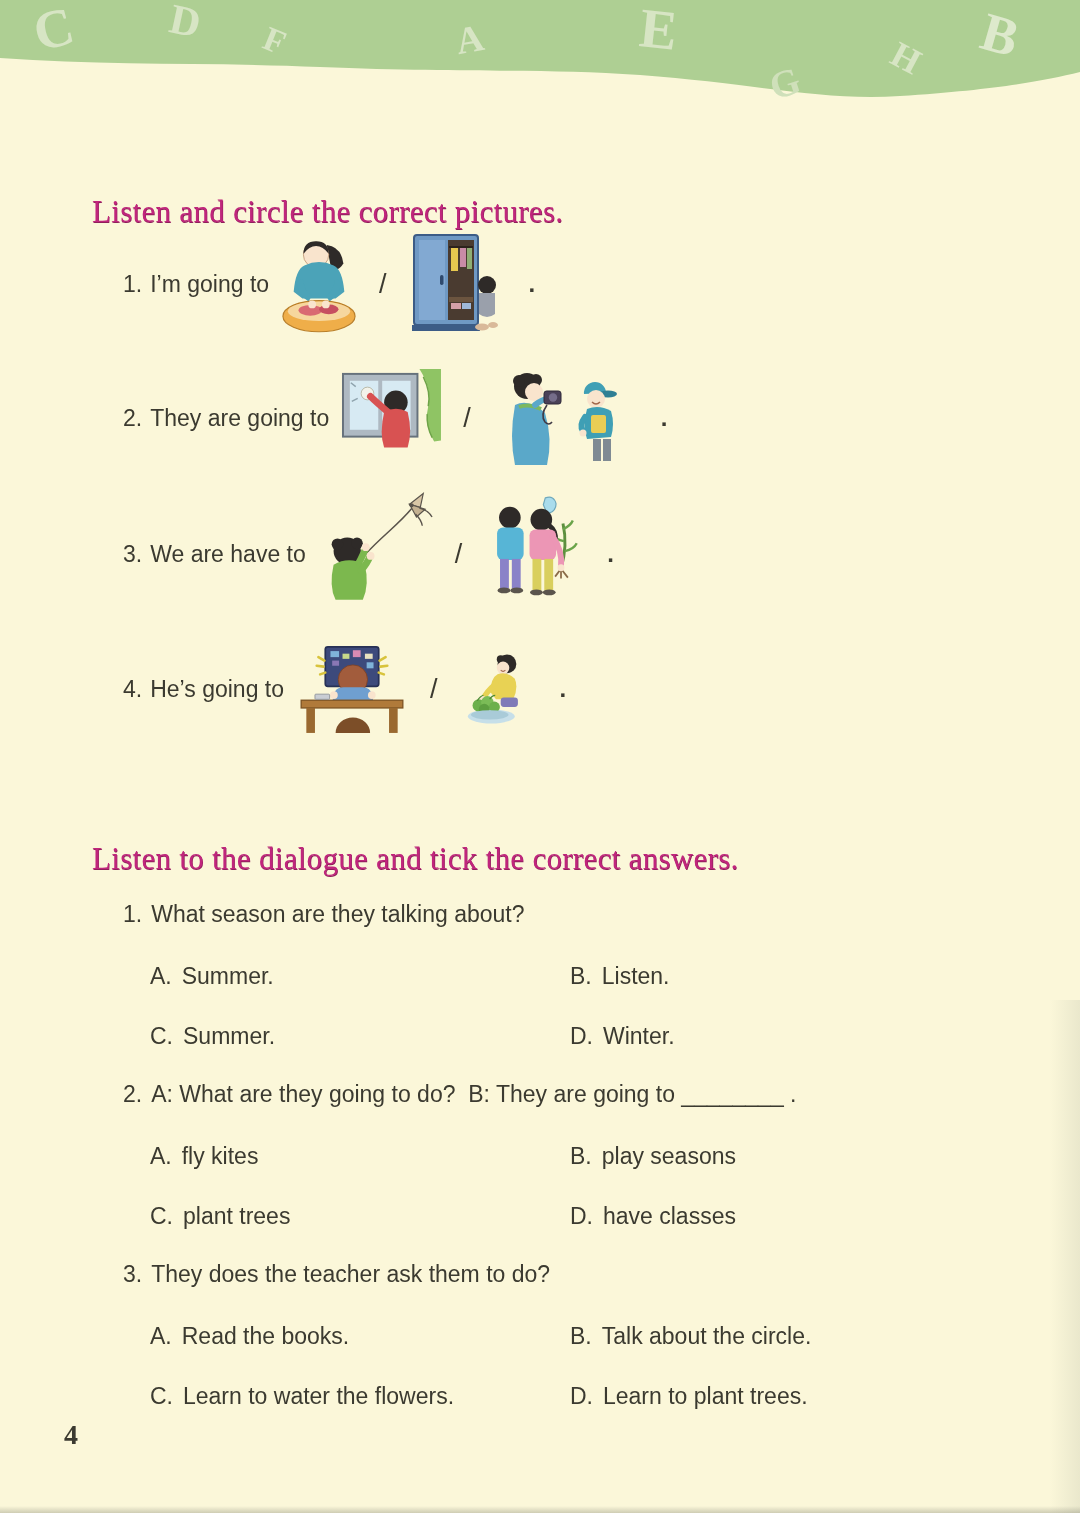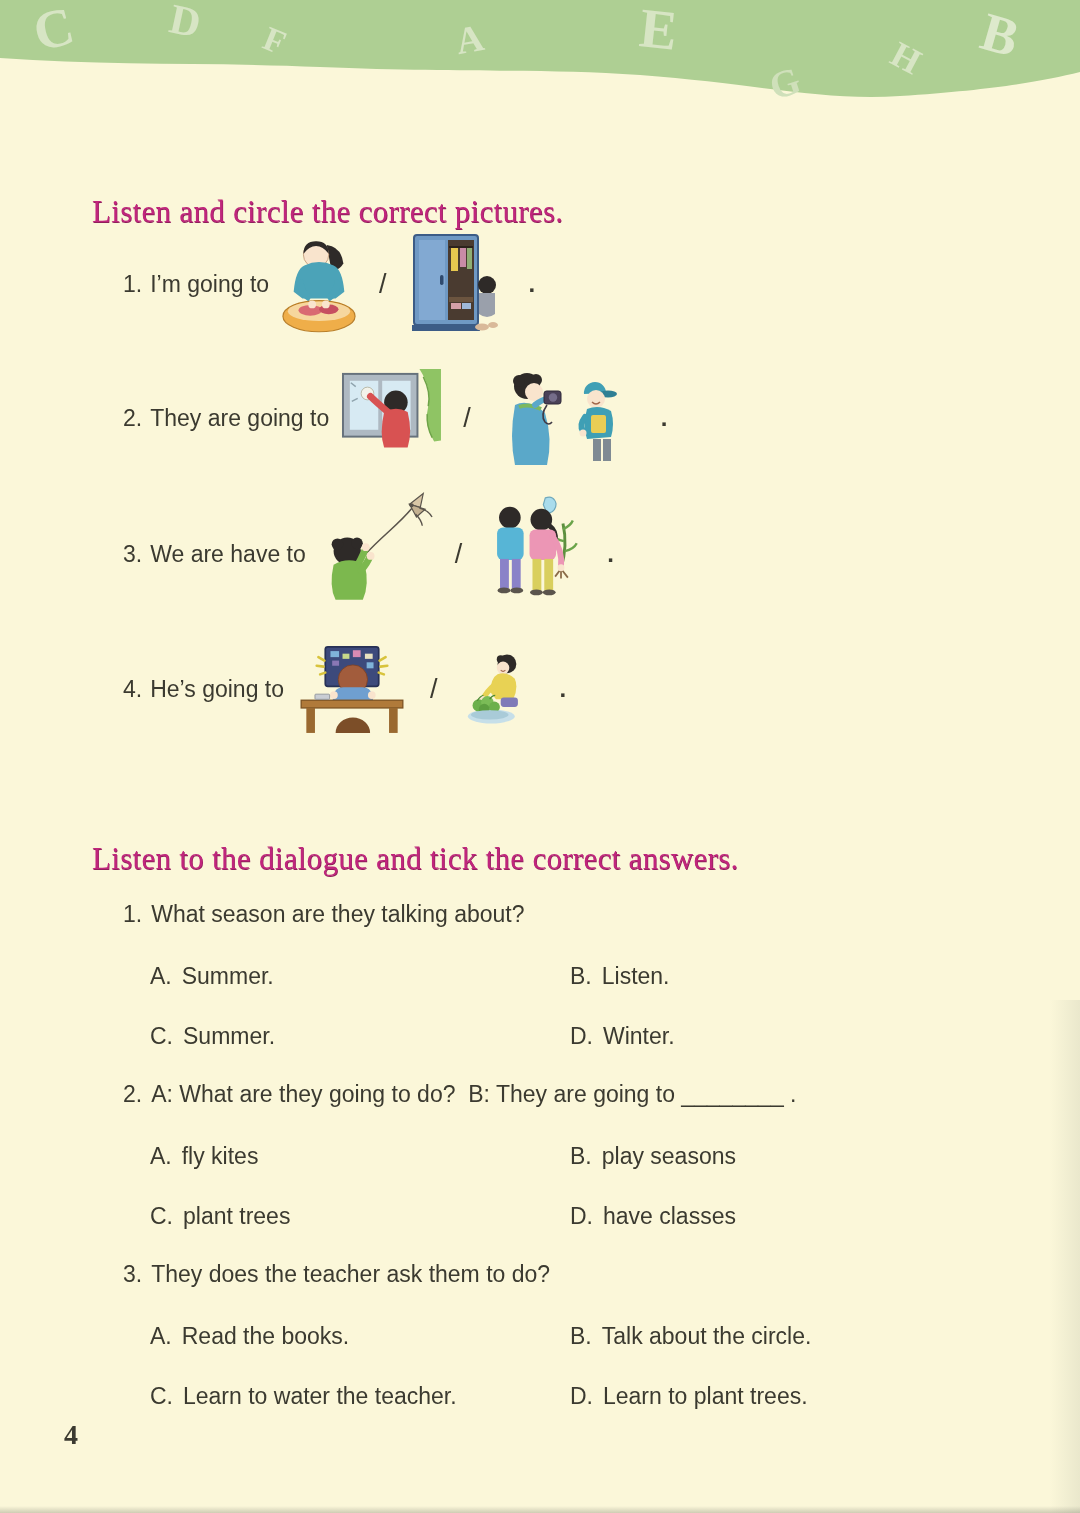--- a/index.html
+++ b/index.html
@@ -360,21 +360,21 @@
     <span class="opt">
       <span class="opt-label">A.</span>
       <span>Read the books.</span>
     </span>
     <span class="opt">
       <span class="opt-label">B.</span>
       <span>Talk about the circle.</span>
     </span>
     <span class="opt">
       <span class="opt-label">C.</span>
-      <span>Learn to water the teacher.</span>
+      <span>Learn to water the flowers.</span>
     </span>
     <span class="opt">
       <span class="opt-label">D.</span>
       <span>Learn to plant trees.</span>
     </span>
   </div>
 
   <div class="page-number">4</div>
   <div class="edge-right"></div>
   <div class="edge-bottom"></div>

